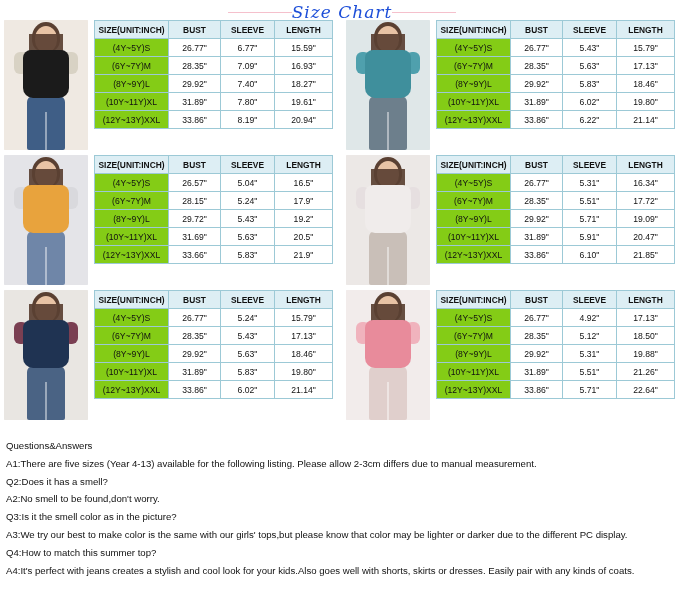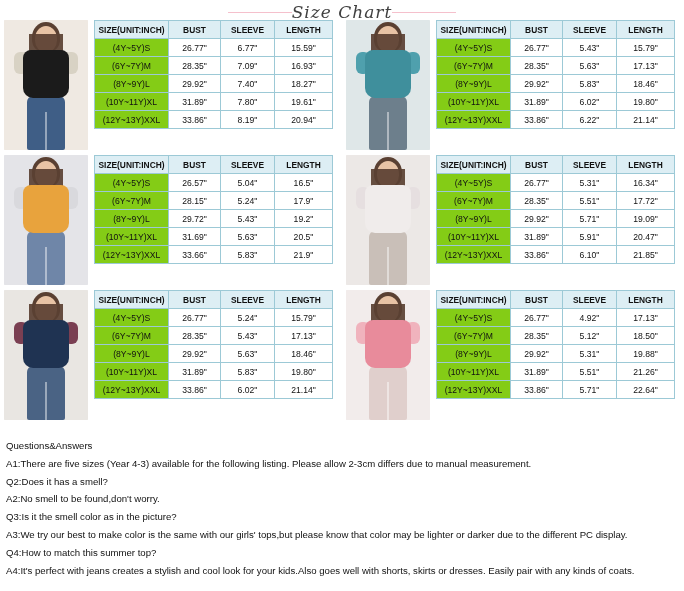--- a/index.html
+++ b/index.html
@@ -11,21 +11,21 @@
     overflow:hidden;
     position:relative;
   }
   .title{
     position:absolute;
     top:2px;left:0;width:684px;
     text-align:center;
     font-family:"DejaVu Serif", serif;
     font-style:italic;
     font-size:17px;
-    color:#404040;
+    color:#1d4ed8;
     letter-spacing:1px;
   }
   .title-rule-l,.title-rule-r{
     position:absolute;top:12px;height:1px;background:#f5c0cc;
   }
   .title-rule-l{left:228px;width:64px;}
   .title-rule-r{right:228px;width:64px;}
 
   .grid{
     position:absolute;
@@ -494,20 +494,20 @@
             <td>5.71"</td>
             <td>22.64"</td>
           </tr>
         </tbody>
       </table>
     </div>
   </div>
 
 <div class="qa">
   <div>Questions&amp;Answers</div>
-  <div>A1:There are five sizes (Year 4-3) available for the following listing. Please allow 2-3cm differs due to manual measurement.</div>
+  <div>A1:There are five sizes (Year 4-13) available for the following listing. Please allow 2-3cm differs due to manual measurement.</div>
   <div>Q2:Does it has a smell?</div>
   <div>A2:No smell to be found,don't worry.</div>
   <div>Q3:Is it the smell color as in the picture?</div>
   <div>A3:We try our best to make color is the same with our girls' tops,but please know that color may be lighter or darker due to the different PC display.</div>
   <div>Q4:How to match this summer top?</div>
   <div>A4:It's perfect with jeans creates a stylish and cool look for your kids.Also goes well with shorts, skirts or dresses. Easily pair with any kinds of coats.</div>
 </div>
 
 </body></html>

